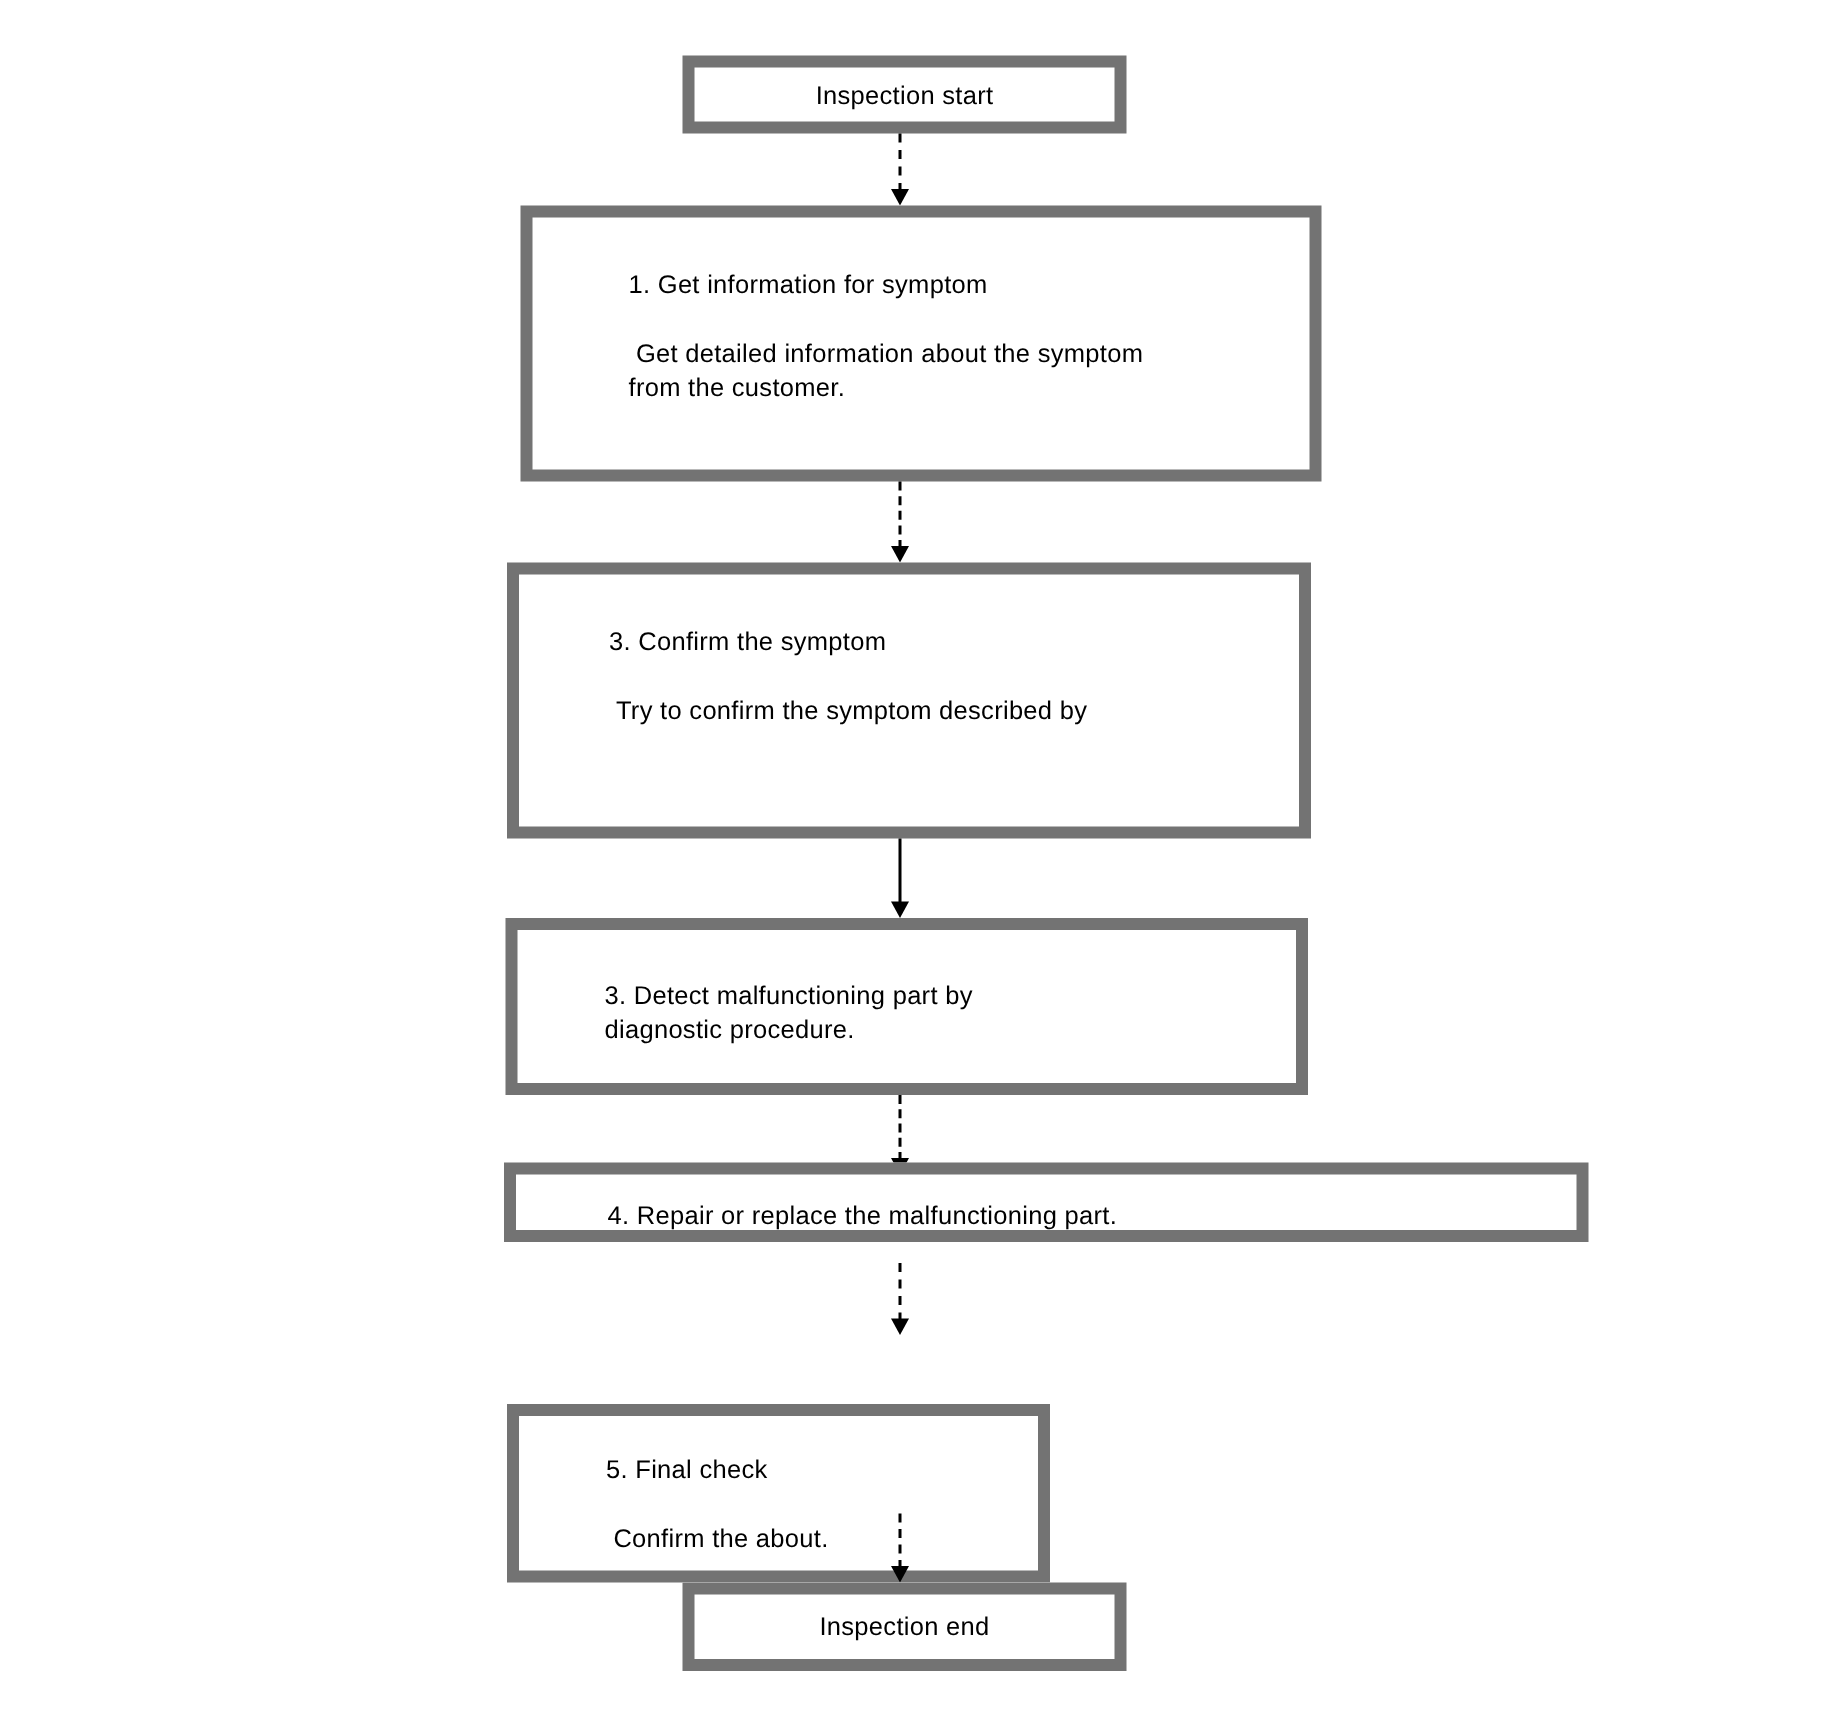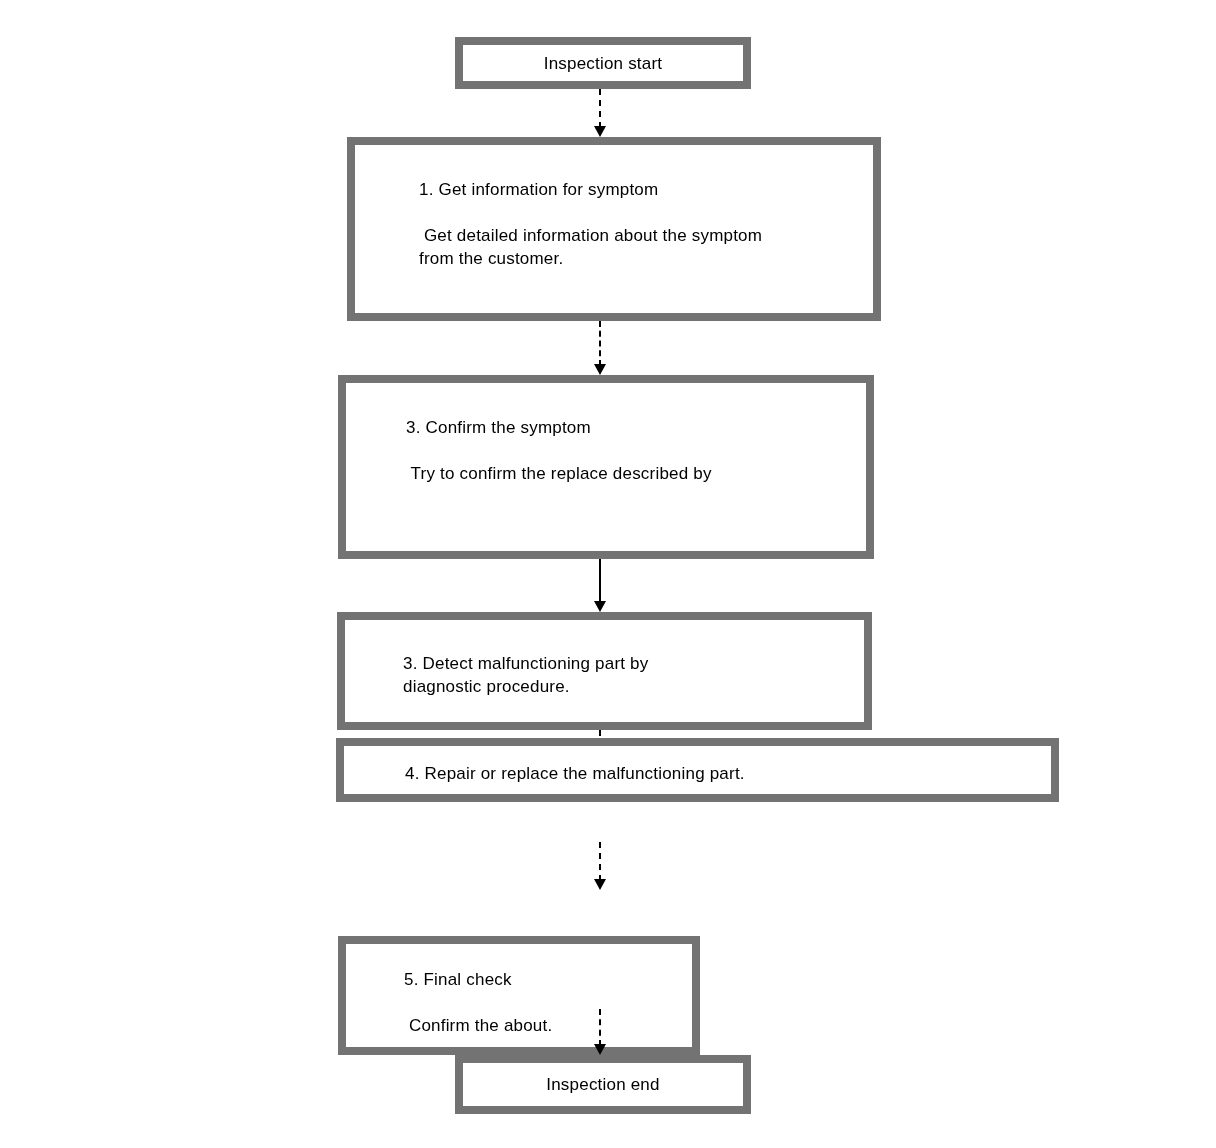--- a/index.html
+++ b/index.html
@@ -109,42 +109,42 @@
   </div>
 
   <div class="connector dashed" id="conn-1" style="left: 591px; top: 321px; height: 54px;">
     <div class="stem" style="height: 45px;"></div>
     <div class="head"></div>
   </div>
 
   <div class="node node-process" id="node-step2" style="left: 338px; top: 375px; width: 536px; height: 184px;">
     <div class="body" id="body-step2" style="padding-left: 60px; top: 33px;">
       <p class="line heading">3. Confirm the symptom</p>
-      <p class="line para" style="margin-top: 23px;"> Try to confirm the replace described by</p>
+      <p class="line para" style="margin-top: 23px;"> Try to confirm the symptom described by</p>
     </div>
   </div>
 
   <div class="connector solid" id="conn-2" style="left: 591px; top: 559px; height: 53px;">
     <div class="stem" style="height: 44px;"></div>
     <div class="head"></div>
   </div>
 
   <div class="node node-process" id="node-step3" style="left: 337px; top: 612px; width: 535px; height: 118px;">
     <div class="body" id="body-step3" style="padding-left: 58px; top: 32px;">
       <p class="line heading">3. Detect malfunctioning part by</p>
       <p class="line para">diagnostic procedure.</p>
     </div>
   </div>
 
   <div class="connector dashed" id="conn-3" style="left: 591px; top: 730px; height: 53px;">
     <div class="stem" style="height: 44px;"></div>
     <div class="head"></div>
   </div>
 
-  <div class="node node-process" id="node-step4" style="left: 336px; top: 738px; width: 723px; height: 64px;">
+  <div class="node node-process" id="node-step4" style="left: 336px; top: 775px; width: 723px; height: 53px;">
     <div class="body" id="body-step4" style="padding-left: 61px; top: 16px;">
       <p class="line heading">4. Repair or replace the malfunctioning part.</p>
     </div>
   </div>
 
   <div class="connector dashed" id="conn-4" style="left: 591px; top: 842px; height: 48px;">
     <div class="stem" style="height: 39px;"></div>
     <div class="head"></div>
   </div>
 

